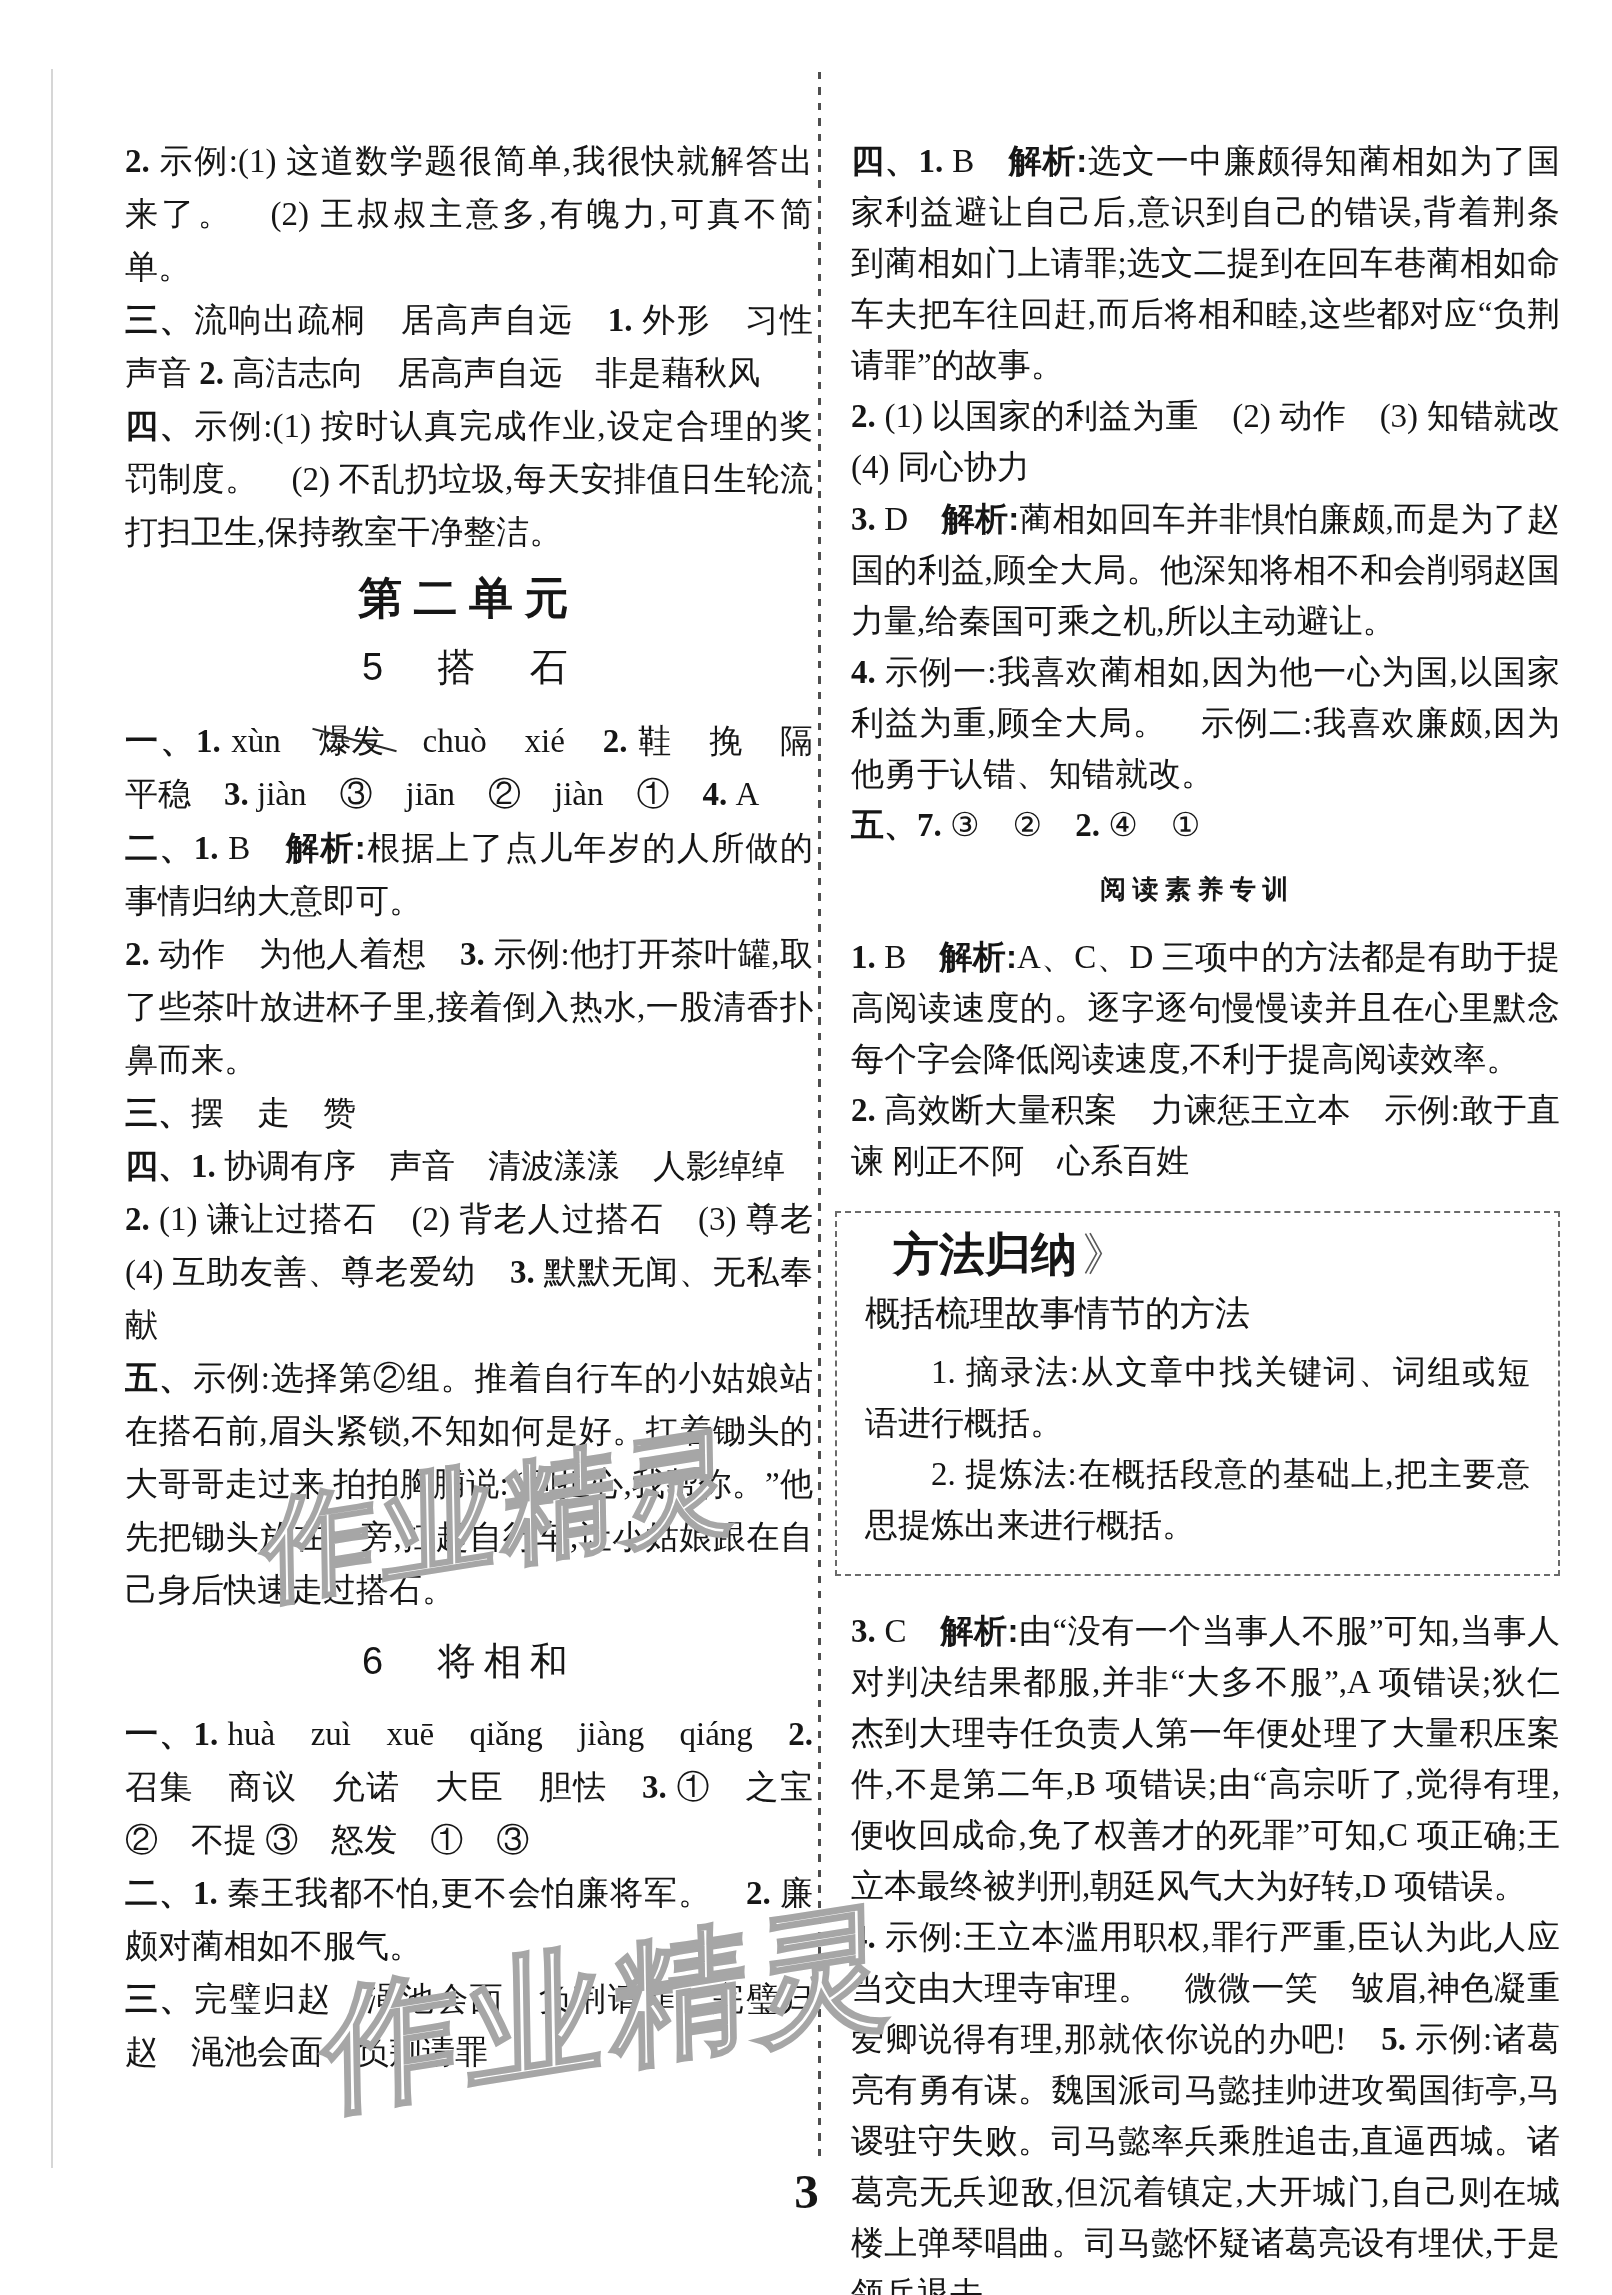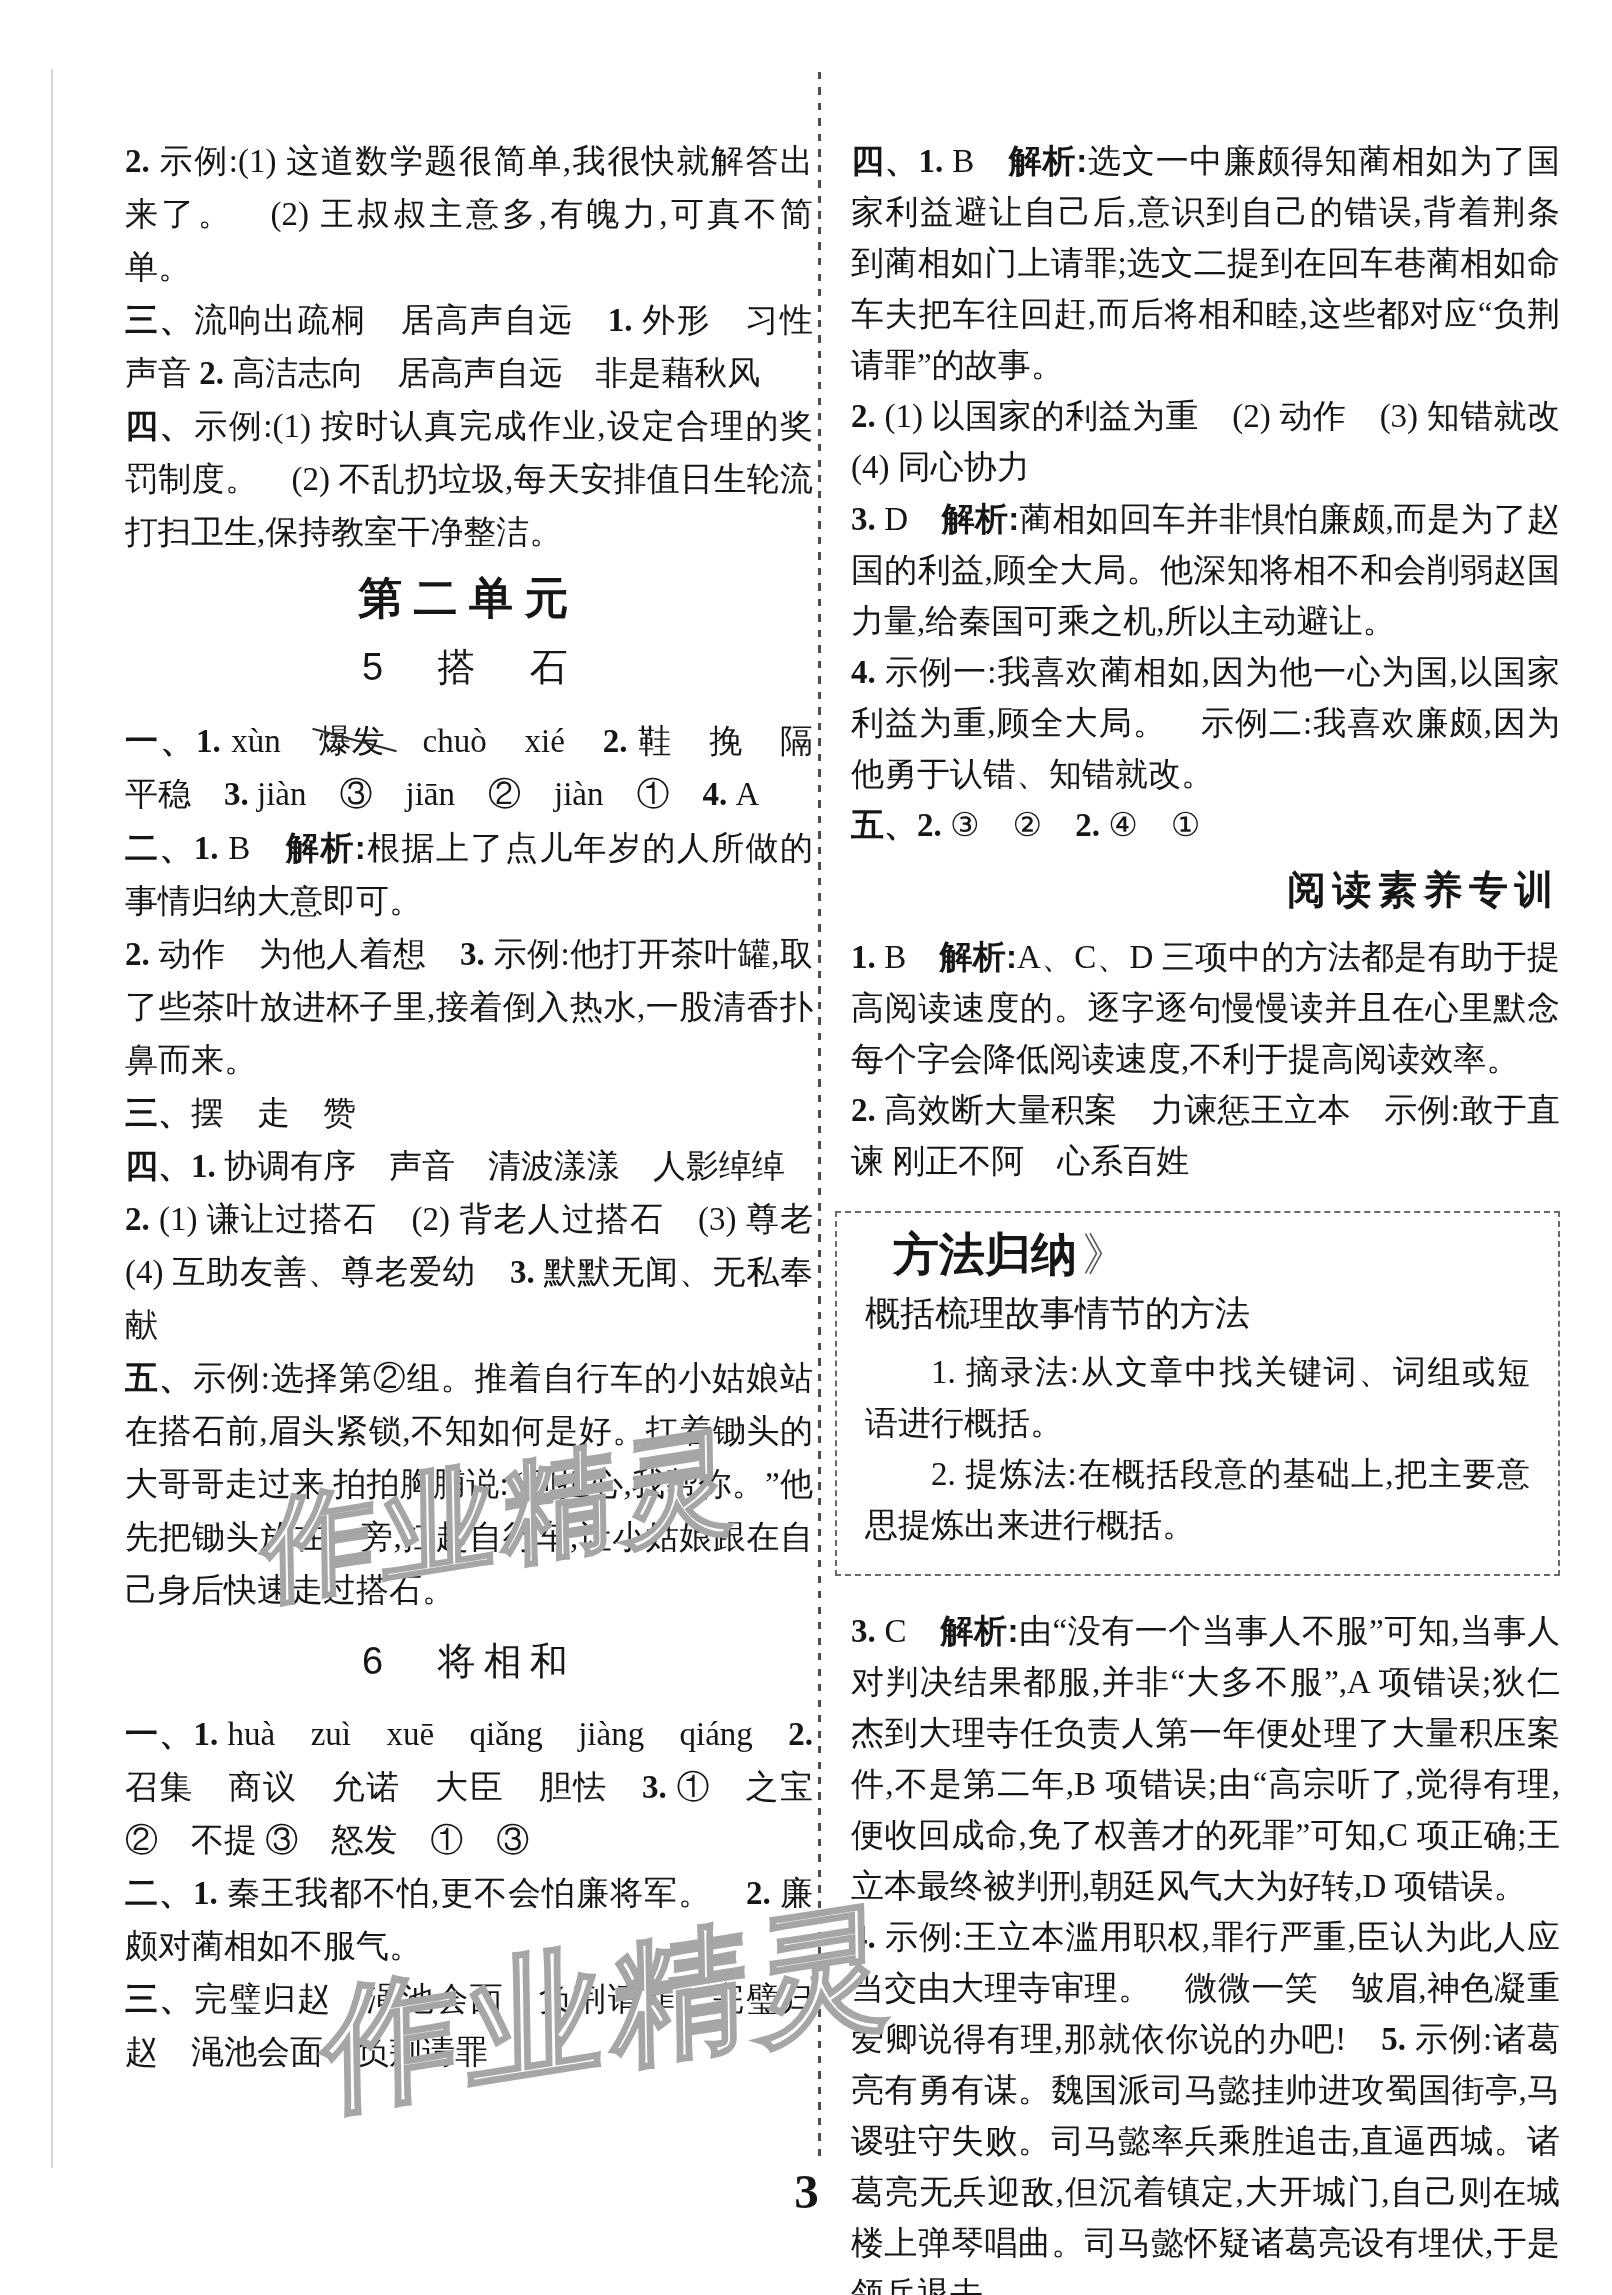--- a/index.html
+++ b/index.html
@@ -15,21 +15,21 @@
   .col-left{left:125px;width:688px;}
   .col-right{left:835px;width:725px;}
   .para{font-size:33px;line-height:53px;text-align:justify;text-justify:inter-ideograph;}
   .col-right .para{line-height:51px;margin-left:16px;}
   .para b{font-weight:700;}
   .heiti{font-weight:700;font-family:"Liberation Sans","DejaVu Sans",sans-serif;}
   .h-unit{font-size:44px;font-weight:700;text-align:center;letter-spacing:11.4px;
     font-family:"Liberation Sans","DejaVu Sans",sans-serif;margin:13px 0 0;line-height:51px;}
   .h-lesson{font-size:38px;font-weight:400;text-align:center;letter-spacing:8.2px;
     font-family:"Liberation Sans","DejaVu Sans",sans-serif;margin:21px 0 24.5px;line-height:46px;}
-  .h-section{font-size:39px;font-weight:700;text-align:right;letter-spacing:6.5px;
+  .h-section{font-size:26px;font-weight:700;text-align:center;letter-spacing:6.5px;
     font-family:"Liberation Sans","DejaVu Sans",sans-serif;margin:14.7px 0 18px;line-height:47px;}
   .method-box{border:2.5px dashed #6a6a6a;margin:24.5px 0 29px;padding:18px 28px 23px;}
   .box-label-row{font-size:46px;line-height:46px;margin-left:28px;}
   .box-label{font-weight:700;font-family:"Liberation Sans","DejaVu Sans",sans-serif;}
   .box-chevron{color:#5a5a5a;margin-left:4.9px;}
   .box-title{font-size:35px;font-weight:400;text-align:left;margin:13px 0 11.4px;
     font-family:"Liberation Sans","DejaVu Sans",sans-serif;line-height:44px;}
   .box-para{font-size:33px;line-height:51px;text-indent:2em;text-align:justify;}
   .struck{position:relative;white-space:nowrap;display:inline-block;}
   .struck::after{content:"";position:absolute;left:-8.2px;right:-13px;top:46%;height:0;
@@ -64,21 +64,21 @@
     <div class="h-lesson">6　将相和</div>
     <div class="para"><b>一、1. </b><span>huà　zuì　xuē　qiǎng　jiàng　qiáng　</span><b>2. </b><span>召集　商议　允诺　大臣　胆怯　</span><b>3. </b><span>①　之宝　②　不提 ③　怒发　①　③</span></div>
     <div class="para"><b>二、1. </b><span>秦王我都不怕,更不会怕廉将军。　</span><b>2. </b><span>廉颇对蔺相如不服气。</span></div>
     <div class="para"><b>三、</b><span>完璧归赵　渑池会面　负荆请罪　完璧归赵　渑池会面　负荆请罪</span></div>
   </div>
 <div class="col col-right" id="col-right">
     <div class="para"><b>四、1. </b><span>B　</span><b class="heiti">解析:</b><span>选文一中廉颇得知蔺相如为了国家利益避让自己后,意识到自己的错误,背着荆条到蔺相如门上请罪;选文二提到在回车巷蔺相如命车夫把车往回赶,而后将相和睦,这些都对应“负荆请罪”的故事。</span></div>
     <div class="para"><b>2. </b><span>(1) 以国家的利益为重　(2) 动作　(3) 知错就改 (4) 同心协力</span></div>
     <div class="para"><b>3. </b><span>D　</span><b class="heiti">解析:</b><span>蔺相如回车并非惧怕廉颇,而是为了赵国的利益,顾全大局。他深知将相不和会削弱赵国力量,给秦国可乘之机,所以主动避让。</span></div>
     <div class="para"><b>4. </b><span>示例一:我喜欢蔺相如,因为他一心为国,以国家利益为重,顾全大局。　示例二:我喜欢廉颇,因为他勇于认错、知错就改。</span></div>
-    <div class="para"><b>五、2. </b><span>③　②　</span><b>2. </b><span>④　①</span></div>
+    <div class="para"><b>五、7. </b><span>③　②　</span><b>2. </b><span>④　①</span></div>
     <div class="h-section">阅读素养专训</div>
     <div class="para"><b>1. </b><span>B　</span><b class="heiti">解析:</b><span>A、C、D 三项中的方法都是有助于提高阅读速度的。逐字逐句慢慢读并且在心里默念每个字会降低阅读速度,不利于提高阅读效率。</span></div>
     <div class="para"><b>2. </b><span>高效断大量积案　力谏惩王立本　示例:敢于直谏 刚正不阿　心系百姓</span></div>
     <div class="method-box">
       <div class="box-label-row"><span class="box-label">方法归纳</span><span class="box-chevron">》</span></div>
       <div class="box-title">概括梳理故事情节的方法</div>
       <div class="box-para"><span>1. 摘录法:从文章中找关键词、词组或短语进行概括。</span></div>
       <div class="box-para"><span>2. 提炼法:在概括段意的基础上,把主要意思提炼出来进行概括。</span></div>
     </div>
     <div class="para"><b>3. </b><span>C　</span><b class="heiti">解析:</b><span>由“没有一个当事人不服”可知,当事人对判决结果都服,并非“大多不服”,A 项错误;狄仁杰到大理寺任负责人第一年便处理了大量积压案件,不是第二年,B 项错误;由“高宗听了,觉得有理,便收回成命,免了权善才的死罪”可知,C 项正确;王立本最终被判刑,朝廷风气大为好转,D 项错误。</span></div>

